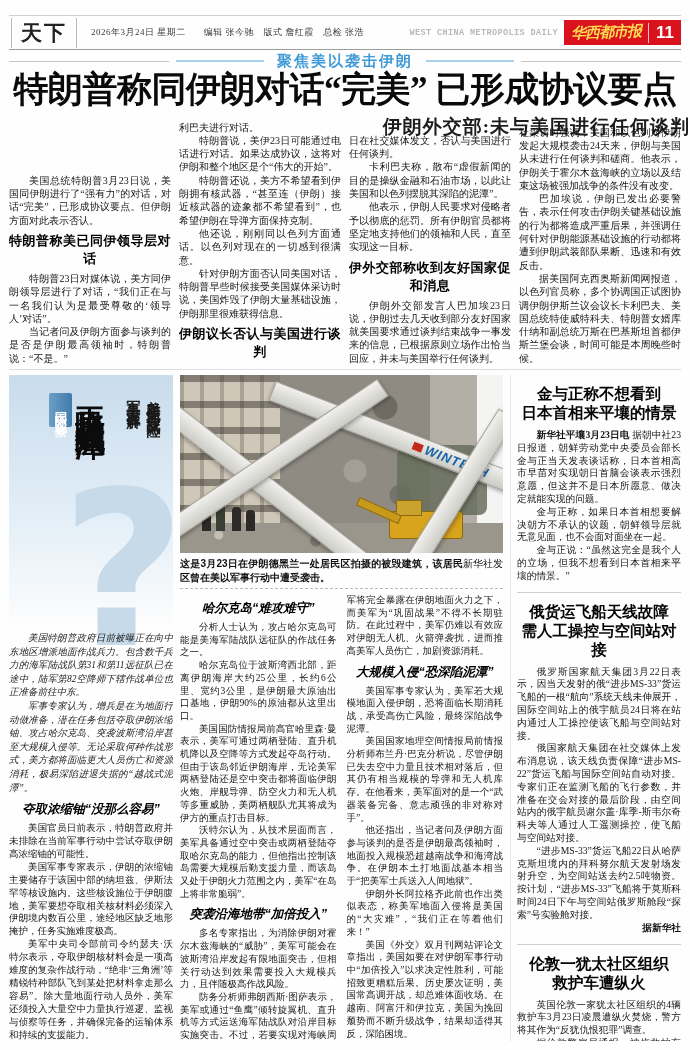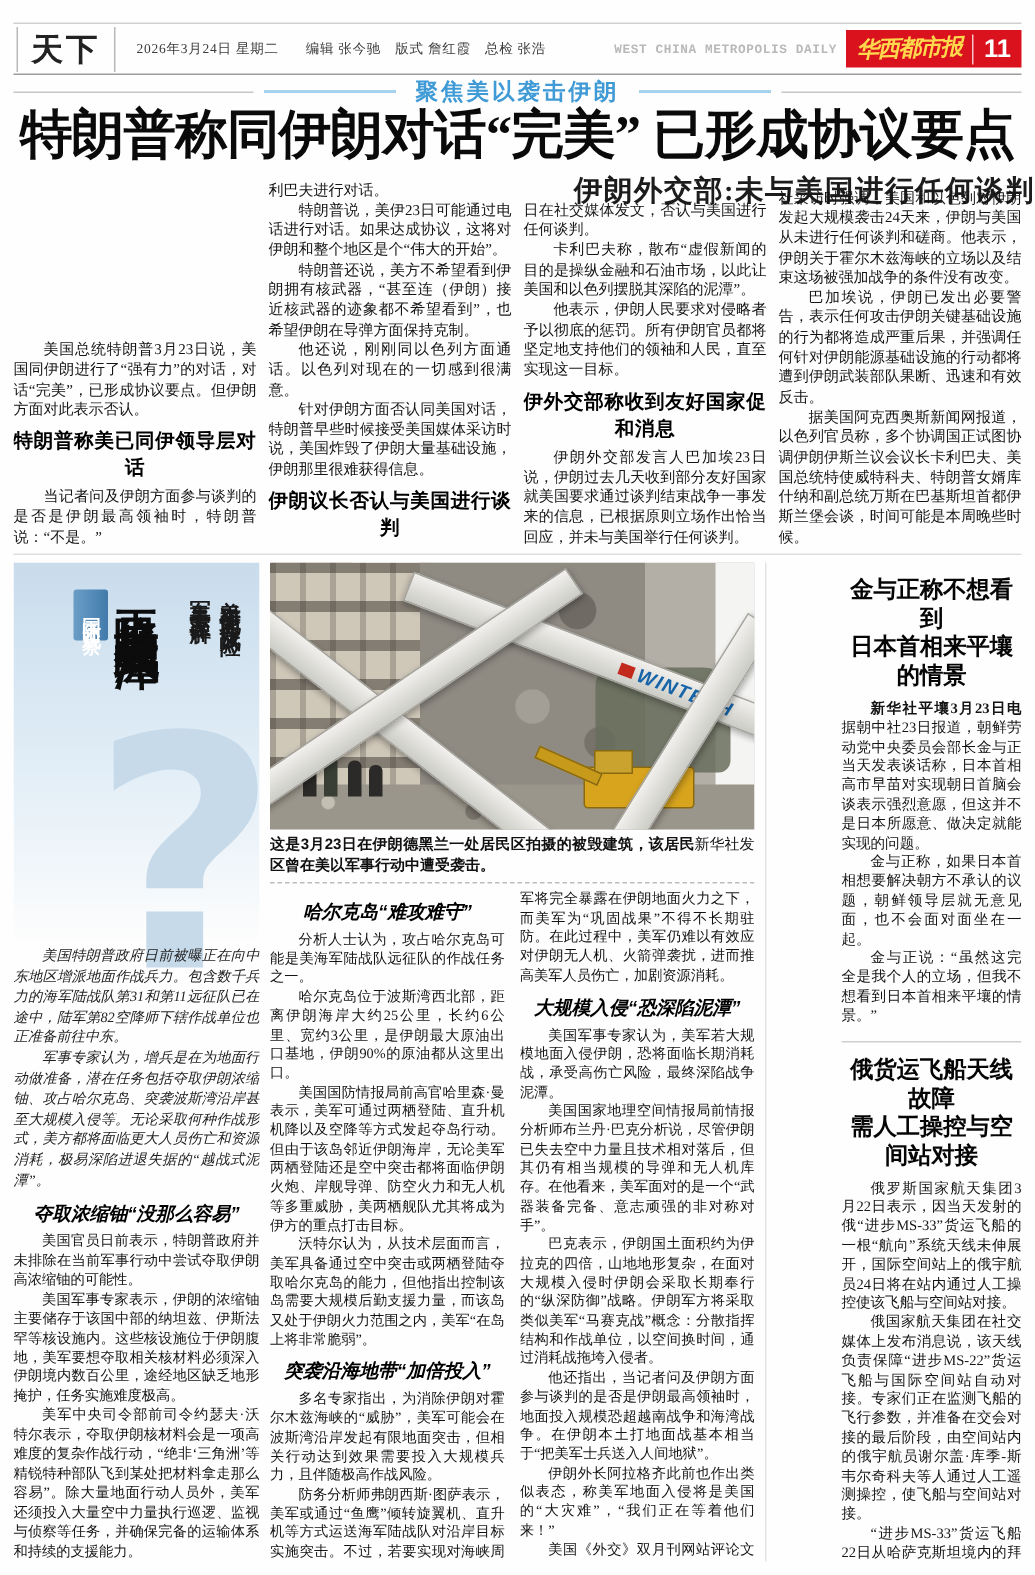--- a/index.html
+++ b/index.html
@@ -121,21 +121,21 @@
            font-family:"Liberation Sans","DejaVu Sans",sans-serif;color:#111;}
   .caption .pcredit{float:right;font-weight:normal;
                     font-family:"Liberation Serif","DejaVu Serif",serif;}
   .dash-rule{border-bottom:1px dashed #bbb;margin:2px 0 5px;}
   .mid-cols{display:flex;gap:10px;height:446px;overflow:hidden;}
   .mid-col{flex:1;text-align:justify;overflow:hidden;}
   .mid-col p{margin:0;font-size:9.5px;line-height:12.7px;text-indent:2em;}
   .mid-col p.noind{text-indent:0;}
 
   
-  .sb-article{padding-top:7px;margin-left:44px;}
+  .sb-article{padding-top:7px;}
   .sb-article + .sb-article{border-top:1px solid #cfcfcf;margin-top:9px;}
   .sb-head{margin:2px 0 7px;text-align:center;font-size:15.5px;font-weight:900;line-height:19px;
            color:#050505;}
   .sb-article p{margin:0;font-size:9.7px;line-height:12.8px;text-indent:2em;text-align:justify;}
   .bold-lead{font-weight:bold;}
   .sb-credit{text-align:right;font-weight:bold;font-size:9.7px;}
 </style>
 </head>
 <body>
 
@@ -162,20 +162,21 @@
     <span class="bn-gray"></span>
   </div>
 
   <h1 class="headline">特朗普称同伊朗对话“完美” 已形成协议要点</h1>
   <h2 class="deck">伊朗外交部:未与美国进行任何谈判</h2>
 
   <section class="top-cols">
     <div class="tcol">
       <p>美国总统特朗普3月23日说，美国同伊朗进行了“强有力”的对话，对话“完美”，已形成协议要点。但伊朗方面对此表示否认。</p>
       <h3>特朗普称美已同伊领导层对话</h3>
+      <p>特朗普23日对媒体说，美方同伊朗领导层进行了对话，“我们正在与一名我们认为是最受尊敬的‘领导人’对话”。</p>
       <p>当记者问及伊朗方面参与谈判的是否是伊朗最高领袖时，特朗普说：“不是。”</p>
 
     </div>
     <div class="tcol">
       <p class="noind">利巴夫进行对话。</p>
       <p>特朗普说，美伊23日可能通过电话进行对话。如果达成协议，这将对伊朗和整个地区是个“伟大的开始”。</p>
       <p>特朗普还说，美方不希望看到伊朗拥有核武器，“甚至连（伊朗）接近核武器的迹象都不希望看到”，也希望伊朗在导弹方面保持克制。</p>
       <p>他还说，刚刚同以色列方面通话。以色列对现在的一切感到很满意。</p>
       <p>针对伊朗方面否认同美国对话，特朗普早些时候接受美国媒体采访时说，美国炸毁了伊朗大量基础设施，伊朗那里很难获得信息。</p>
       <h3>伊朗议长否认与美国进行谈判</h3>
@@ -262,21 +263,20 @@
           <h4 class="subhead">突袭沿海地带“加倍投入”</h4>
           <p>多名专家指出，为消除伊朗对霍尔木兹海峡的“威胁”，美军可能会在波斯湾沿岸发起有限地面突击，但相关行动达到效果需要投入大规模兵力，且伴随极高作战风险。</p>
           <p>防务分析师弗朗西斯·图萨表示，美军或通过“鱼鹰”倾转旋翼机、直升机等方式运送海军陆战队对沿岸目标实施突击。不过，若要实现对海峡周边的全面控制，则需集结数万人甚至更多作战力量，而当前仅数千人的兵力部署，势必会极大限制其行动规模和成效。</p>
 
         </div>
         <div class="mid-col">
           <p class="noind">军将完全暴露在伊朗地面火力之下，而美军为“巩固战果”不得不长期驻防。在此过程中，美军仍难以有效应对伊朗无人机、火箭弹袭扰，进而推高美军人员伤亡，加剧资源消耗。</p>
           <h4 class="subhead">大规模入侵“恐深陷泥潭”</h4>
           <p>美国军事专家认为，美军若大规模地面入侵伊朗，恐将面临长期消耗战，承受高伤亡风险，最终深陷战争泥潭。</p>
           <p>美国国家地理空间情报局前情报分析师布兰丹·巴克分析说，尽管伊朗已失去空中力量且技术相对落后，但其仍有相当规模的导弹和无人机库存。在他看来，美军面对的是一个“武器装备完备、意志顽强的非对称对手”。</p>
-          <p>巴克表示，伊朗国土面积约为伊拉克的四倍，山地地形复杂，在面对大规模入侵时伊朗会采取长期奉行的“纵深防御”战略。伊朗军方将采取类似美军“马赛克战”概念：分散指挥结构和作战单位，以空间换时间，通过消耗战拖垮入侵者。</p>
           <p>他还指出，当记者问及伊朗方面参与谈判的是否是伊朗最高领袖时，地面投入规模恐超越南战争和海湾战争。在伊朗本土打地面战基本相当于“把美军士兵送入人间地狱”。</p>
           <p>伊朗外长阿拉格齐此前也作出类似表态，称美军地面入侵将是美国的“大灾难”，“我们正在等着他们来！”</p>
           <p>美国《外交》双月刊网站评论文章指出，美国如要在对伊朗军事行动中“加倍投入”以求决定性胜利，可能招致更糟糕后果。历史屡次证明，美国常高调开战，却总难体面收场。在越南、阿富汗和伊拉克，美国为挽回颓势而不断升级战争，结果却适得其反，深陷困境。</p>
 
         </div>
       </div>
     </div>
 
     <div class="rcol">
       <div class="sb-article">

